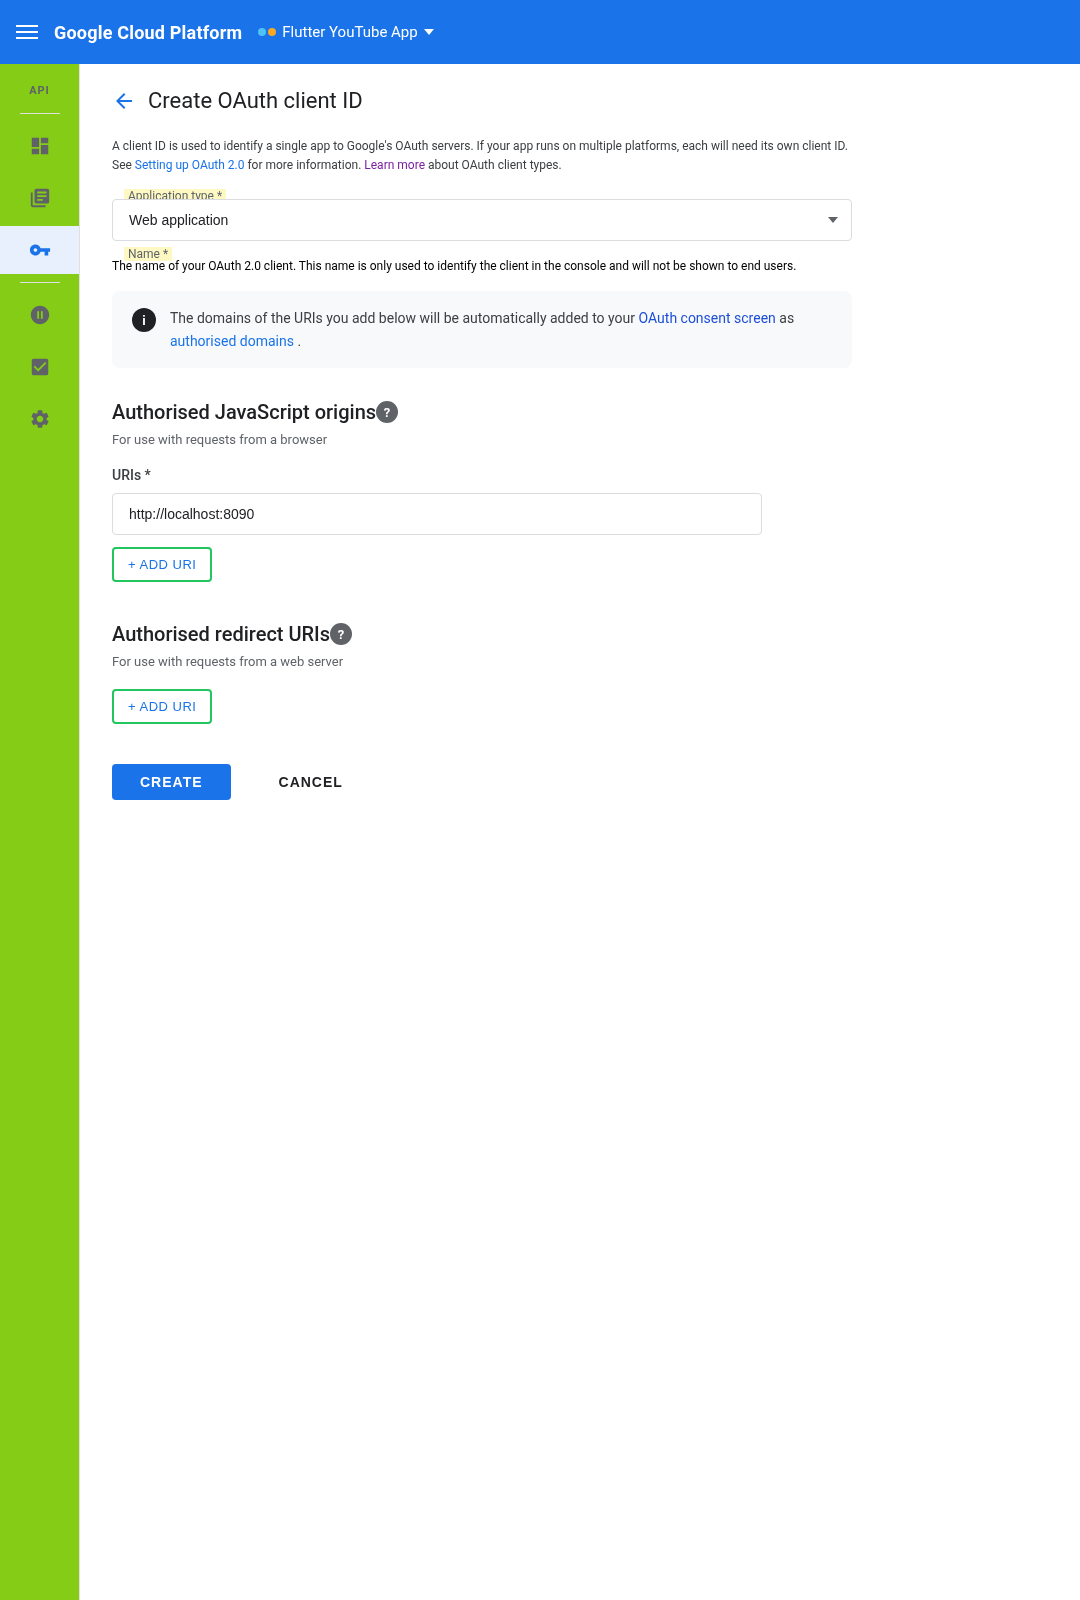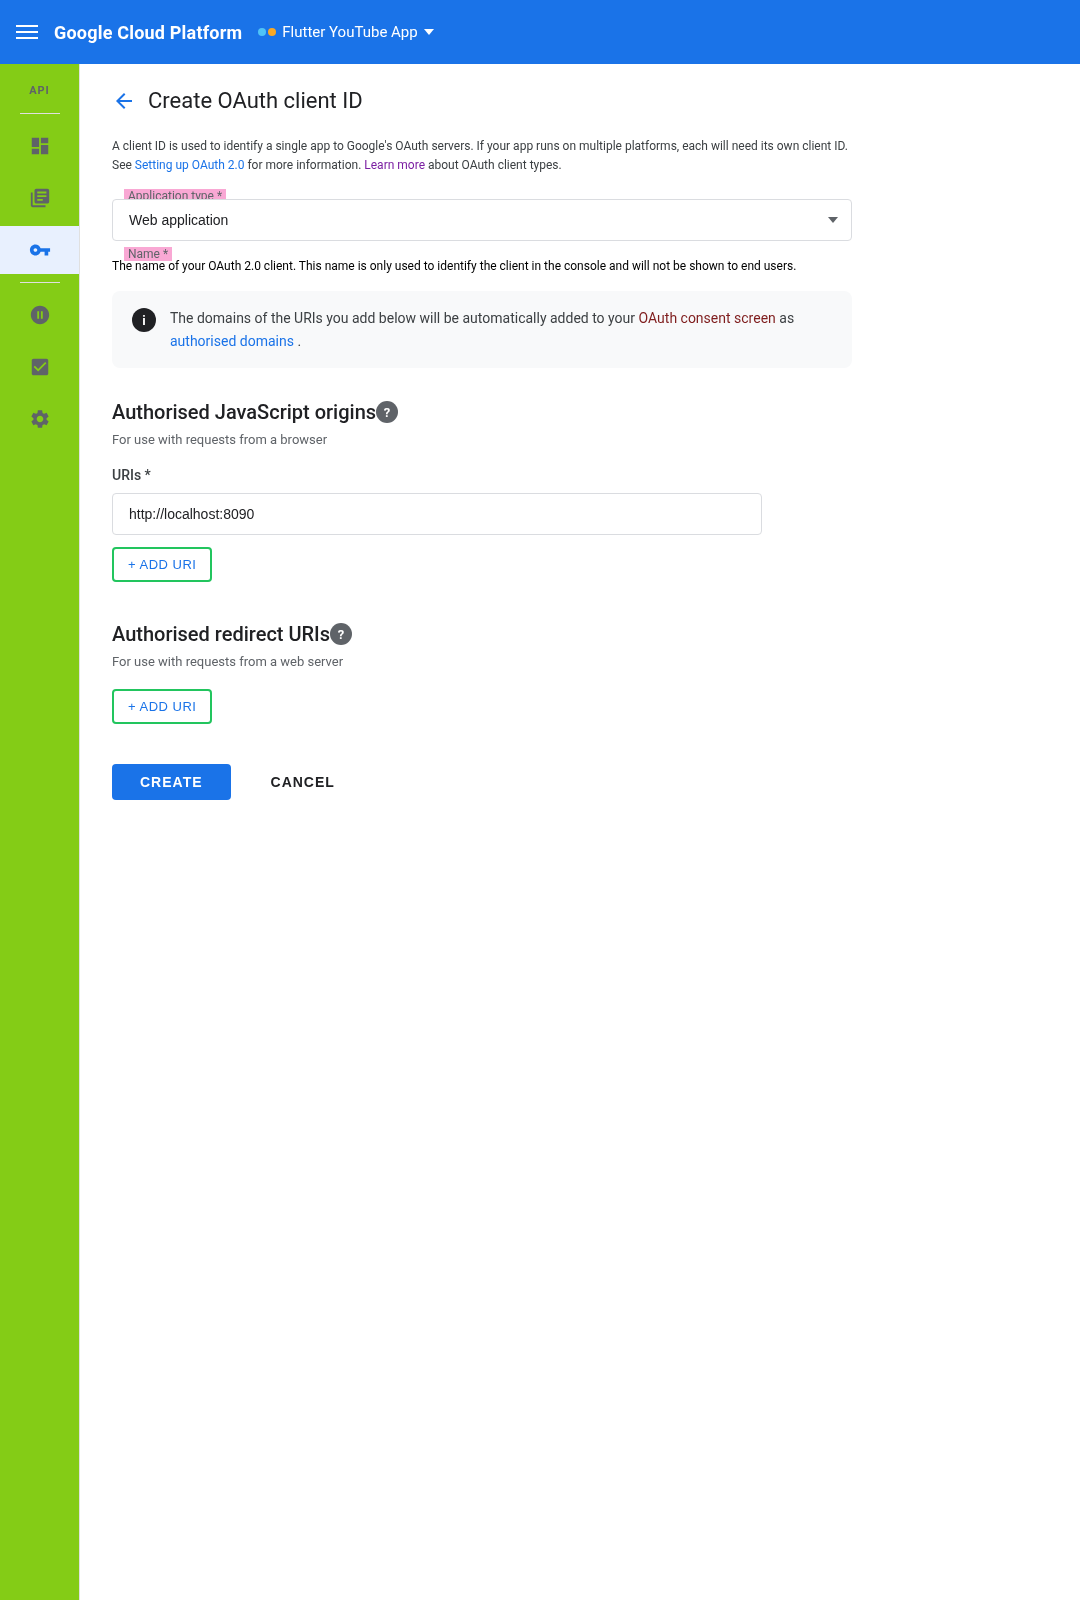--- a/index.html
+++ b/index.html
@@ -156,21 +156,21 @@
     
     .form-field {
       max-width: 740px;
       margin-bottom: 16px;
       position: relative;
     }
     .form-field label {
       position: absolute;
       top: -10px;
       left: 12px;
-      background: #f9a8d4;
+      background: #fef9c3;
       padding: 0 4px;
       font-size: 12px;
       color: #5f6368;
     }
     .form-field select,
     .form-field input[type="text"] {
       width: 100%;
       padding: 12px 16px;
       border: 1px solid #dadce0;
       border-radius: 4px;
@@ -226,21 +226,21 @@
       color: #fff;
       font-size: 13px;
       font-weight: 700;
       margin-top: 1px;
     }
     .info-text {
       font-size: 14px;
       color: #3c4043;
       line-height: 1.6;
     }
-    .info-text a { color: #7f1d1d; text-decoration: none; }
+    .info-text a { color: #1d4ed8; text-decoration: none; }
     .info-text a.blue { color: #1a73e8; }
 
     
     .section {
       max-width: 740px;
       margin-bottom: 40px;
     }
     .section-title {
       font-size: 20px;
       font-weight: 500;
@@ -302,21 +302,21 @@
       font-size: 13px;
       font-weight: 500;
       cursor: pointer;
       letter-spacing: 0.5px;
     }
 
     
     .form-actions {
       display: flex;
       align-items: center;
-      gap: 12px;
+      gap: 20px;
       margin-top: 32px;
       max-width: 740px;
     }
     .btn-create {
       padding: 10px 28px;
       background: #1a73e8;
       color: #fff;
       border: none;
       border-radius: 4px;
       font-size: 14px;

